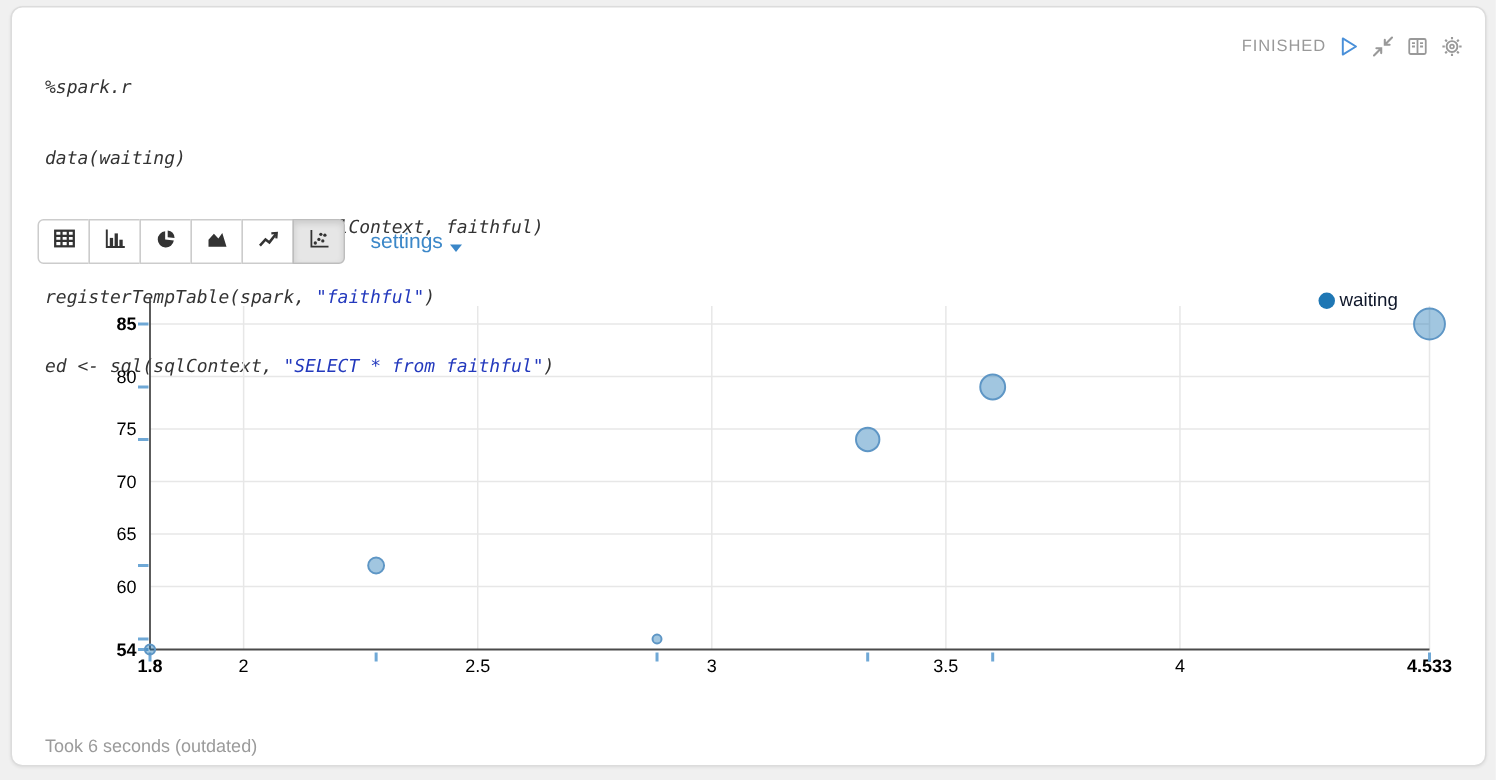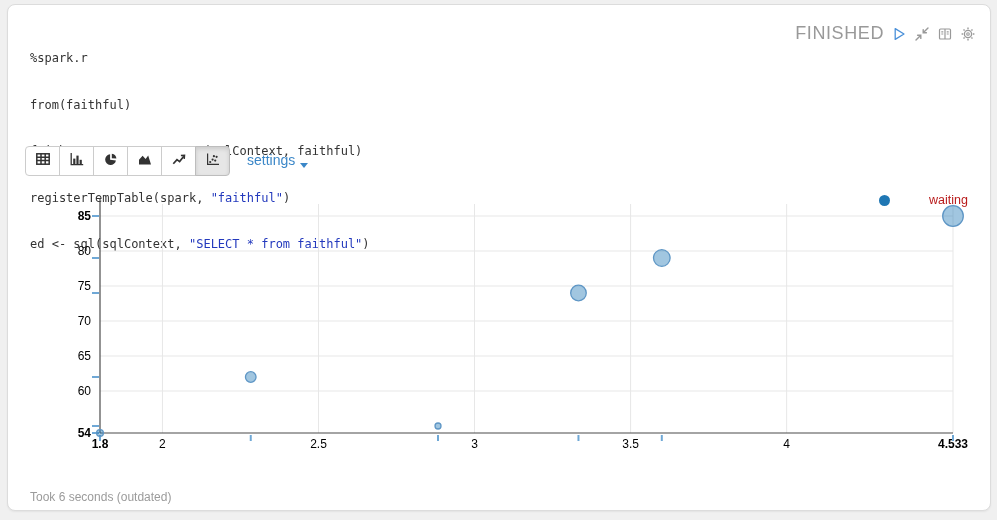--- a/index.html
+++ b/index.html
@@ -5,59 +5,59 @@
   * { box-sizing: border-box; margin: 0; padding: 0; }
   html,body { width: 997px; height: 520px; background: #f0f0f0; font-family: "Liberation Sans", sans-serif; overflow: hidden; }
   #stage { position: relative; width: 997px; height: 520px; }
 
   .card { position: absolute; left: 7px; top: 4px; width: 984px; height: 507px;
           background: #ffffff; border: 1px solid #dcdcdc; border-radius: 8px;
           box-shadow: 0 1px 2px rgba(0,0,0,0.06); }
 
   
   .code { position: absolute; left: 30px; top: 20px; font-family: "DejaVu Sans Mono", monospace;
-          font-size: 12px; line-height: 15.5px; color: #333; white-space: pre; cursor: text; }
+          font-size: 12px; line-height: 15.5px; color: #333; white-space: pre; cursor: text; font-style: italic; }
   .code .tok-string { color: #2339bd; }
 
   
   .status-row { position: absolute; top: 23px; right: 21px; display: flex; align-items: center; gap: 7px; }
-  .status-label { color: #999; font-size: 18px; letter-spacing: 0.6px; }
+  .status-label { color: #999; font-size: 11px; letter-spacing: 0.6px; }
   .picon { display: inline-flex; width: 16px; height: 16px; cursor: pointer; }
 
   
   .btn-group { position: absolute; left: 25px; top: 146px; display: flex; }
   .cbtn { width: 35px; height: 30px; background: #fff; border: 1px solid #cccccc; margin-left: -1px;
           display: flex; align-items: center; justify-content: center; cursor: pointer; }
   .cbtn:first-child { border-radius: 4px 0 0 4px; margin-left: 0; }
   .cbtn:last-child { border-radius: 0 4px 4px 0; }
   .cbtn.selected { background: #e6e6e6; box-shadow: inset 0 2px 4px rgba(0,0,0,0.12); border-color: #bdbdbd; }
 
   .settings-link { position: absolute; left: 247px; top: 152px; color: #3b87c8; font-size: 14px;
                    cursor: pointer; display: flex; align-items: flex-end; gap: 5px; }
   .caret-down { width: 0; height: 0; border-left: 4.5px solid transparent; border-right: 4.5px solid transparent;
                 border-top: 5px solid #3b87c8; display: inline-block; }
 
   
   #chart-svg { position: absolute; left: 0; top: 0; pointer-events: none; }
 
   .legend { position: absolute; left: 879px; top: 193px; display: flex; align-items: center; gap: 3px; }
   .legend-dot { width: 11px; height: 11px; border-radius: 50%; background: #1f77b4; }
-  .legend-label { font-size: 12.5px; color: #b91c1c; margin-left: 36px; }
+  .legend-label { font-size: 12.5px; color: #0f172a; }
 
   .footer-note { position: absolute; left: 30px; top: 490px; color: #9b9b9b; font-size: 12px; text-align: right; }
 </style>
 </head>
 <body>
 
 <div id="stage">
   <div class="card"></div>
 
   <div class="code">
     <div class="code-line"><span>%spark.r</span></div>
-    <div class="code-line"><span>from(faithful)</span></div>
+    <div class="code-line"><span>data(waiting)</span></div>
     <div class="code-line"><span>faith &lt;- createDataFrame(sqlContext, faithful)</span></div>
     <div class="code-line"><span>registerTempTable(spark, </span><span class="tok-string">"faithful"</span><span>)</span></div>
     <div class="code-line"><span>ed &lt;- sql(sqlContext, </span><span class="tok-string">"SELECT * from faithful"</span><span>)</span></div>
   </div>
 
   <div class="status-row">
     <span class="status-label">FINISHED</span>
     <span class="picon">
       <svg width="16" height="16" viewBox="0 0 16 16">
           <path d="M4.2 2.6 L13 8 L4.2 13.4 Z" fill="none" stroke="#4a90d9" stroke-width="1.3" stroke-linejoin="round"></path>

